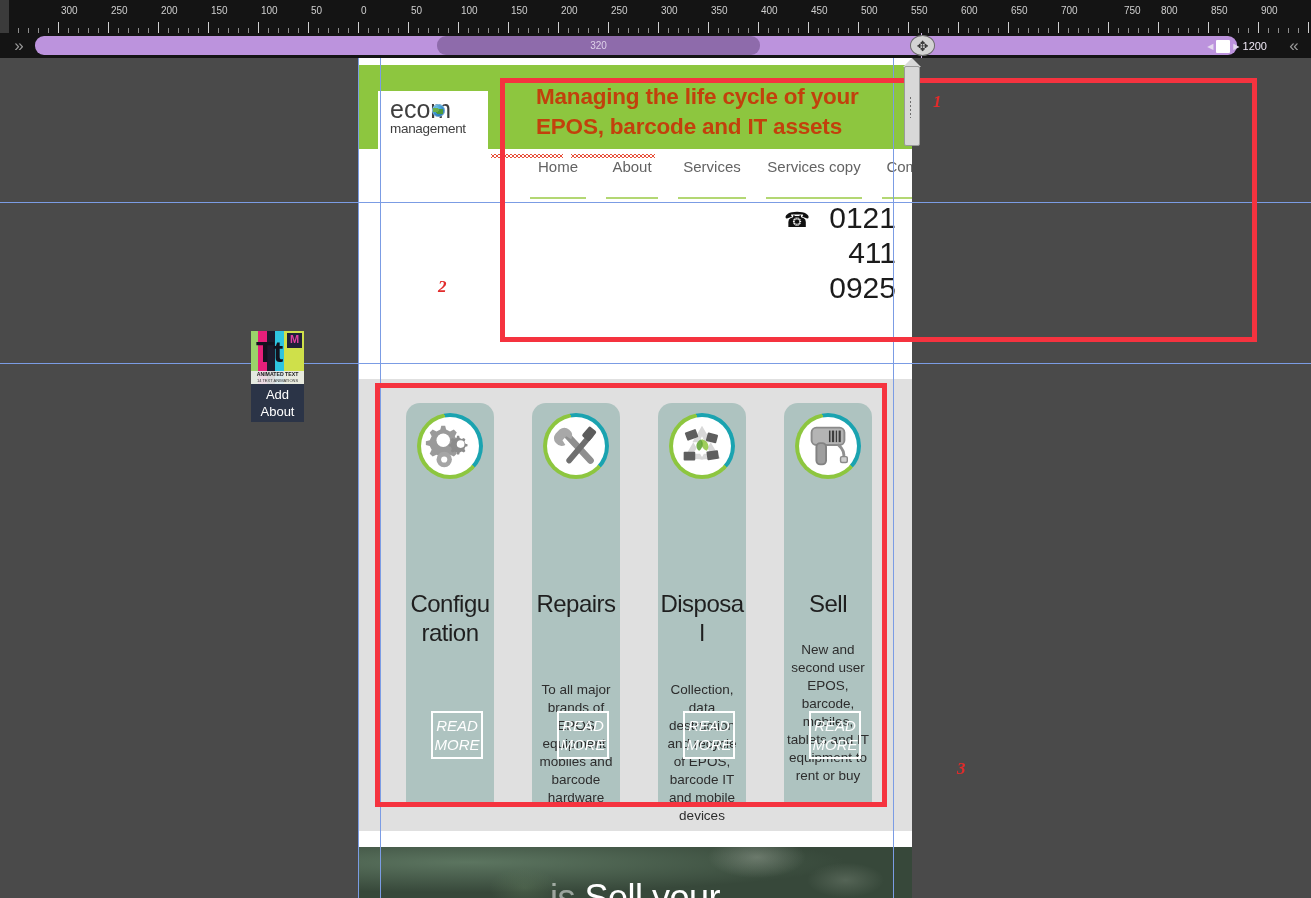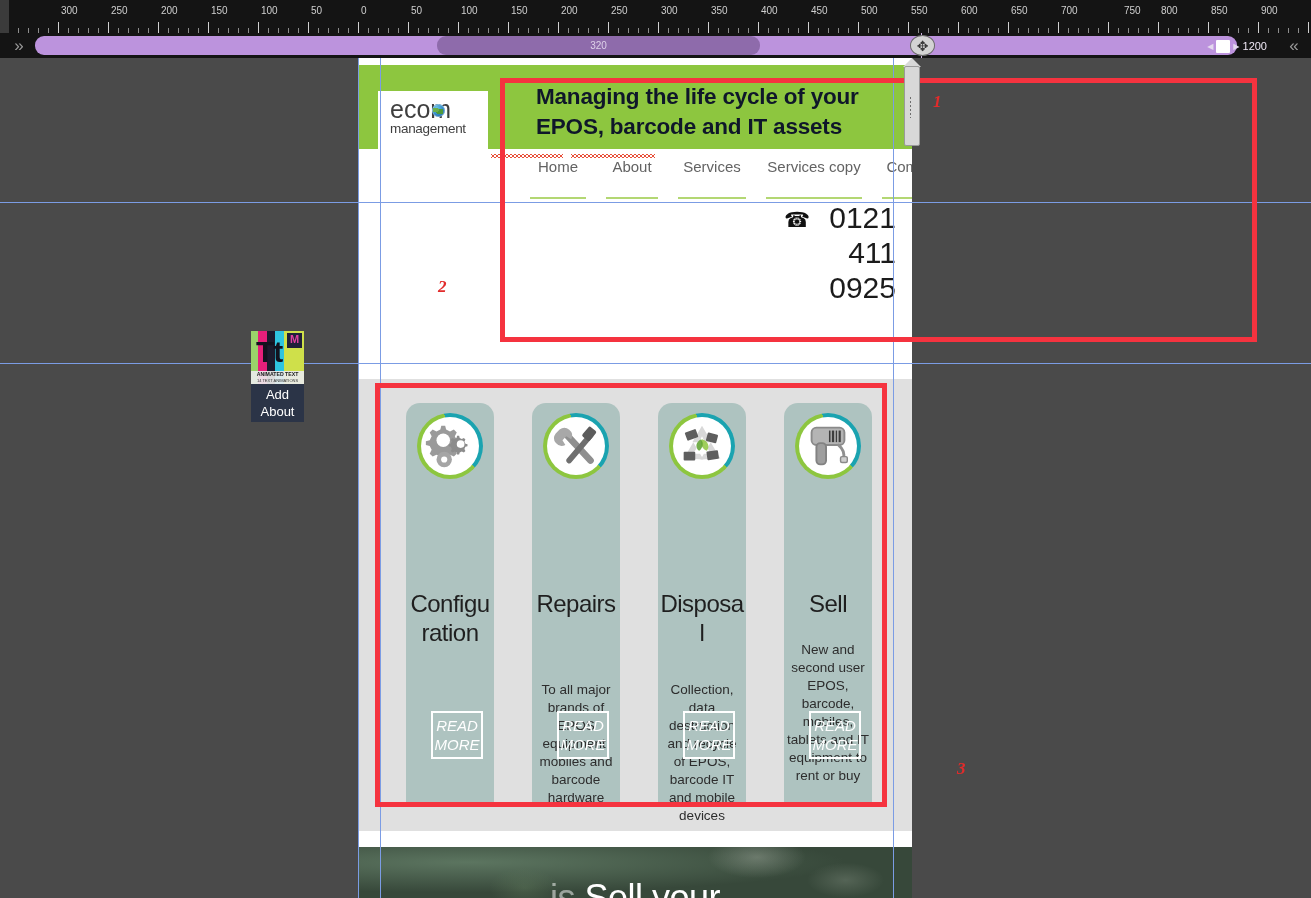--- a/index.html
+++ b/index.html
@@ -78,21 +78,21 @@
     background: #fff; overflow: hidden;
   }
 
   
   .hero {
     position: absolute; left: 0; top: 7px; width: 554px; height: 84px;
     background: #8dc63f;
   }
   .hero-head {
     position: absolute; left: 178px; top: 24px; width: 360px;
-    color: #0f172a; font-weight: bold; font-size: 22.5px; line-height: 30px;
+    color: #c2410c; font-weight: bold; font-size: 22.5px; line-height: 30px;
     letter-spacing: -0.2px;
   }
   .logo-box {
     position: absolute; left: 20px; top: 33px; width: 110px; height: 60px;
     background: #ffffff; z-index: 4;
   }
   .logo-ecom {
     position: absolute; left: 12px; top: 4px;
     font-size: 25px; color: #3f3f3f; letter-spacing: 0px;
     font-family: "Liberation Sans", sans-serif;

